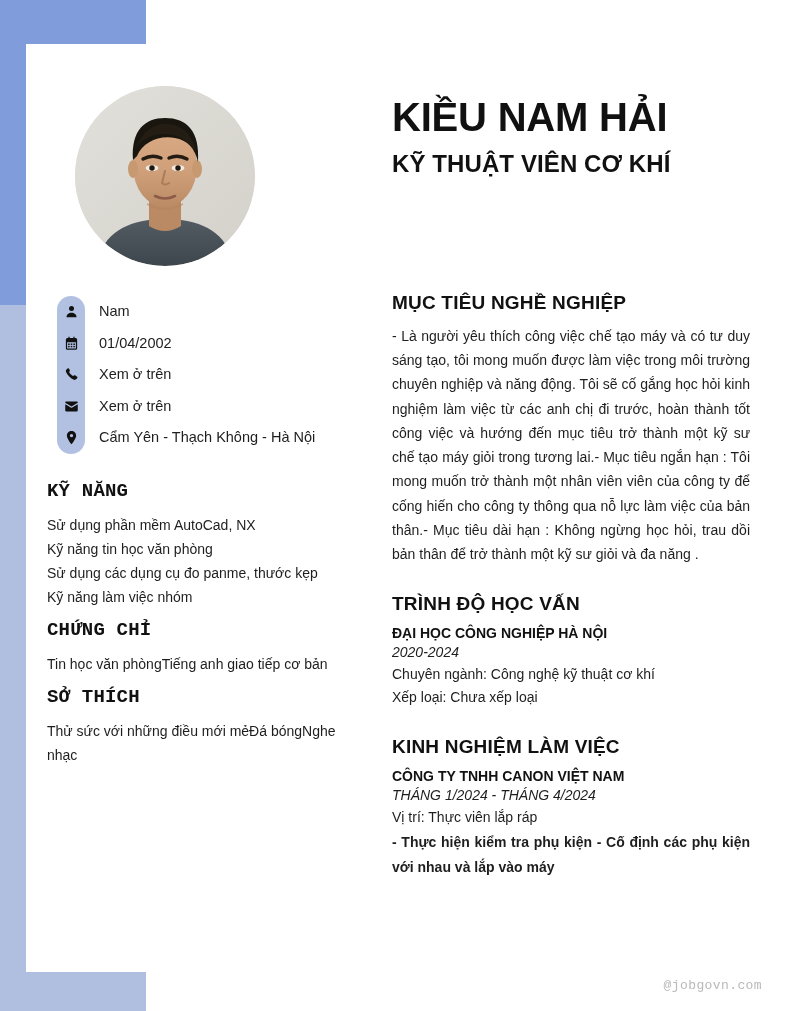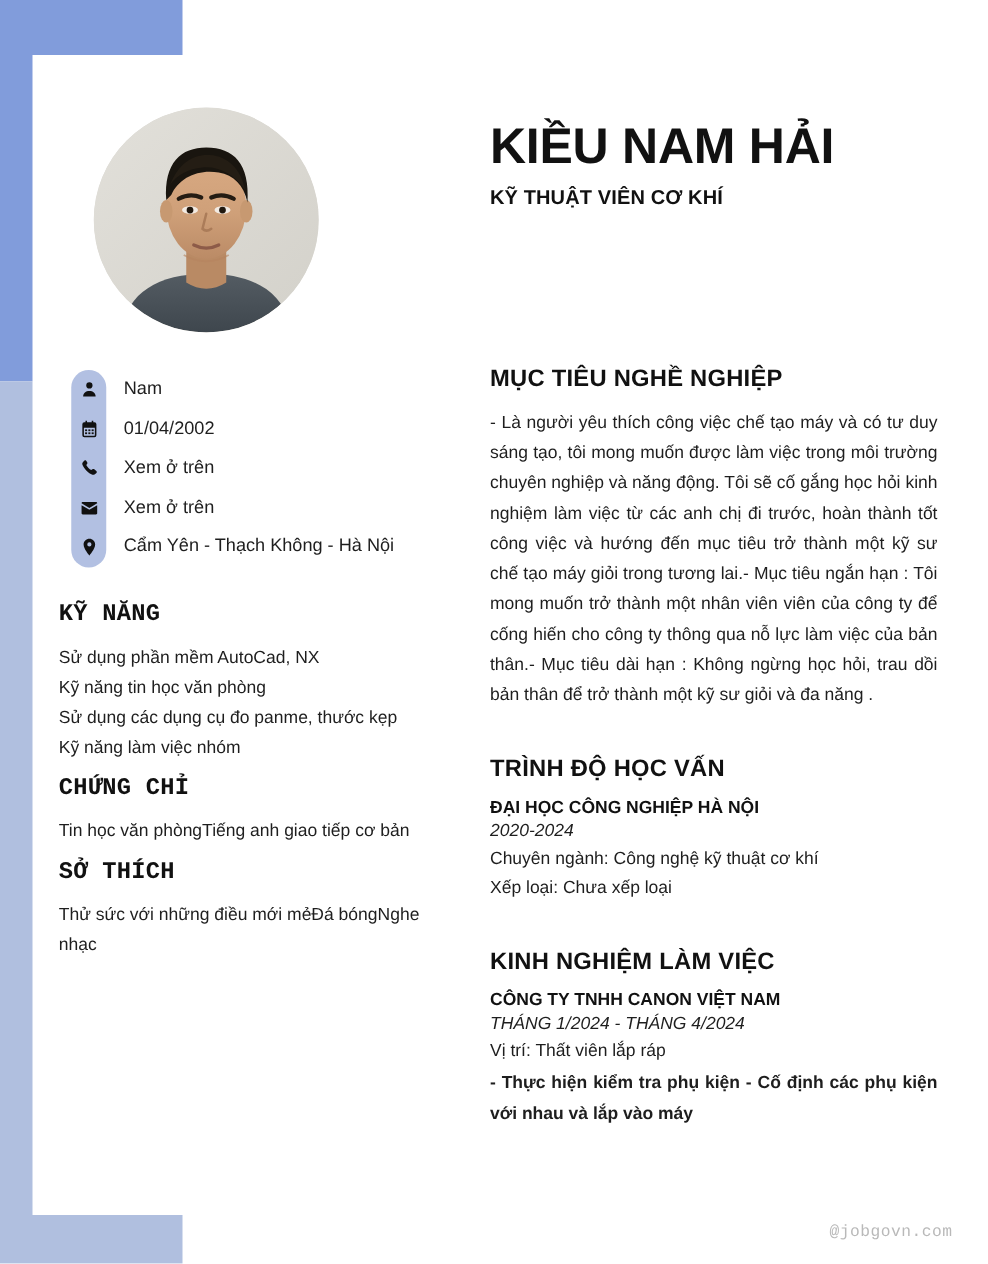--- a/index.html
+++ b/index.html
@@ -160,28 +160,28 @@
   
   .name {
     font-size: 40px;
     font-weight: bold;
     letter-spacing: -0.2px;
     line-height: 1.05;
     color: #111111;
     margin-bottom: 12px;
   }
   .job-title {
-    font-size: 16px;
+    font-size: 24px;
     font-weight: bold;
     letter-spacing: 0.1px;
     color: #111111;
     margin-bottom: 0;
   }
 
-  .section-right { margin-top: 12px; }
+  .section-right { margin-top: 1px; }
   .gap-objective { height: 113px; }
   .gap-section { height: 26px; }
 
   .para-justify {
     font-size: 14px;
     line-height: 1.73;
     color: #1e1e1e;
     text-align: justify;
   }
 
@@ -386,21 +386,21 @@
         <div class="sub-line">Chuyên ngành: Công nghệ kỹ thuật cơ khí</div>
         <div class="sub-line">Xếp loại: Chưa xếp loại</div>
       </div>
 
       <div class="gap-section"></div>
 
       <div class="section-right">
         <div class="h-right">KINH NGHIỆM LÀM VIỆC</div>
         <div class="sub-title">CÔNG TY TNHH CANON VIỆT NAM</div>
         <div class="sub-date">THÁNG 1/2024 -  THÁNG 4/2024</div>
-        <div class="sub-line">Vị trí: Thất viên lắp ráp</div>
+        <div class="sub-line">Vị trí: Thực viên lắp ráp</div>
         <div class="sub-desc">- Thực hiện kiểm tra phụ kiện - Cố định các phụ kiện với nhau và lắp vào máy</div>
       </div>
 
     </div>
   </div>
 
   <div class="watermark">@jobgovn.com</div>
 
 </div>
 

